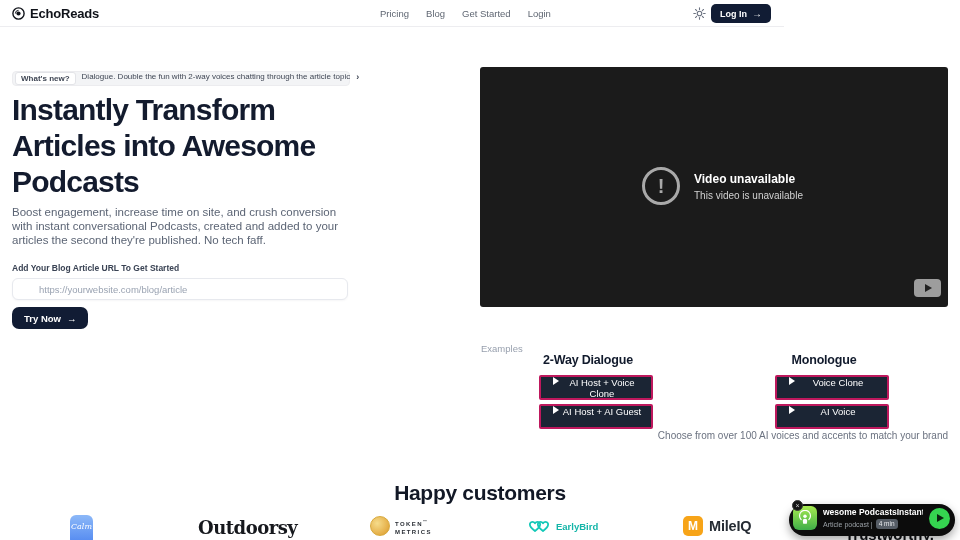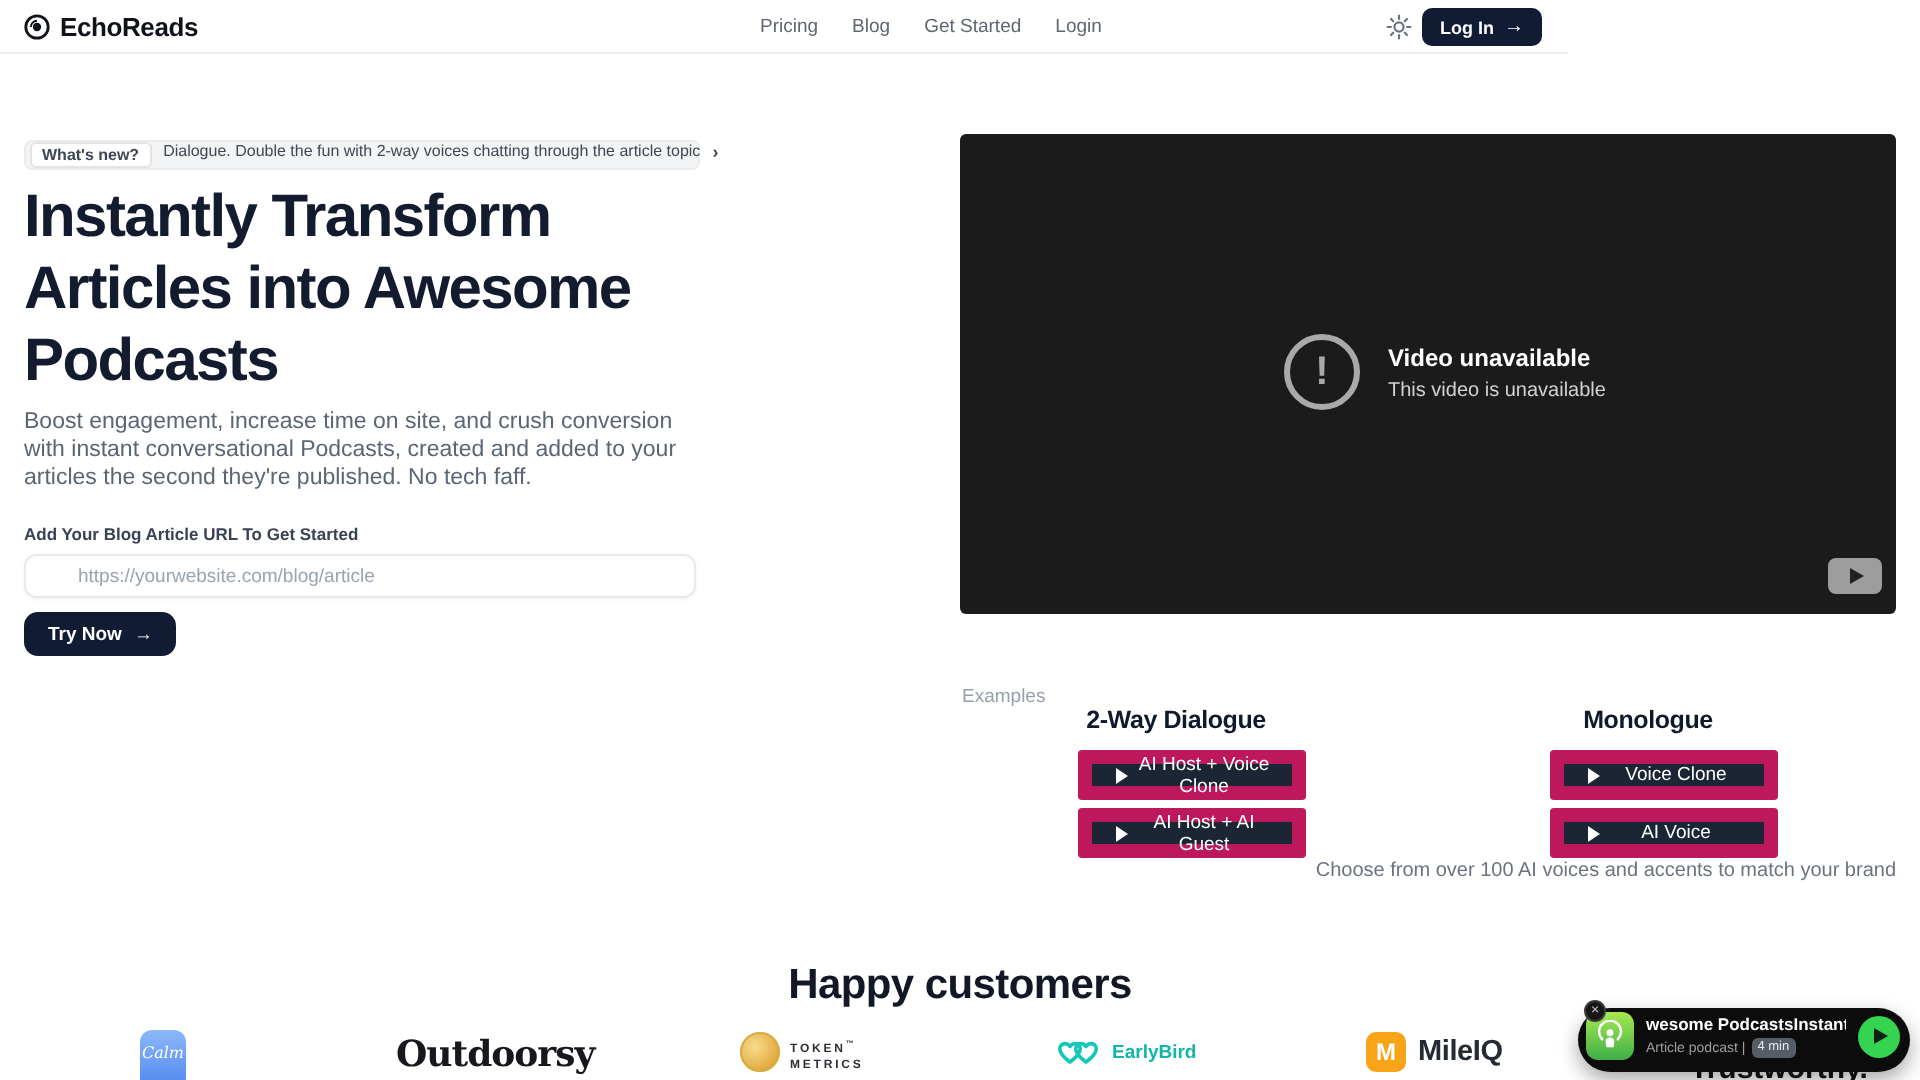--- a/index.html
+++ b/index.html
@@ -88,22 +88,22 @@
     width:0; height:0; border-left:7px solid #222; border-top:4.5px solid transparent; border-bottom:4.5px solid transparent; margin-left:2px;
   }
 
   
   .examples-label { position:absolute; left:481px; top:343px; font-size:9.5px; color:#98a0ae; }
   .example-group { position:absolute; top:353px; width:98px; text-align:center; }
   .example-group.g1 { left:539px; }
   .example-group.g2 { left:775px; }
   .example-title { font-size:12.5px; font-weight:700; color:#111a2c; margin-bottom:8px; letter-spacing:-0.2px; }
   .example-btn {
-    width:114px; height:25px; background:#1b2534; border:7px solid #be185d; border-radius:2px;
-    color:#fff; display:flex; align-items:center; margin-bottom:4px; cursor:pointer;
+    width:114px; height:25px; background:#1b2534; border:2px solid #be185d; border-radius:2px;
+    color:#fff; display:flex; margin-bottom:4px; cursor:pointer;
     padding-left:12px; font-family:"Liberation Sans", sans-serif;
   }
   .example-btn .tri {
     width:0; height:0; border-left:6px solid #fff; border-top:4px solid transparent; border-bottom:4px solid transparent; flex:0 0 auto;
   }
   .example-btn .lbl { flex:1; text-align:center; font-size:9.5px; padding-right:6px; }
   .examples-note { position:absolute; right:12px; top:430px; font-size:10px; color:#6b7280; }
 
   
   .customers-title {

